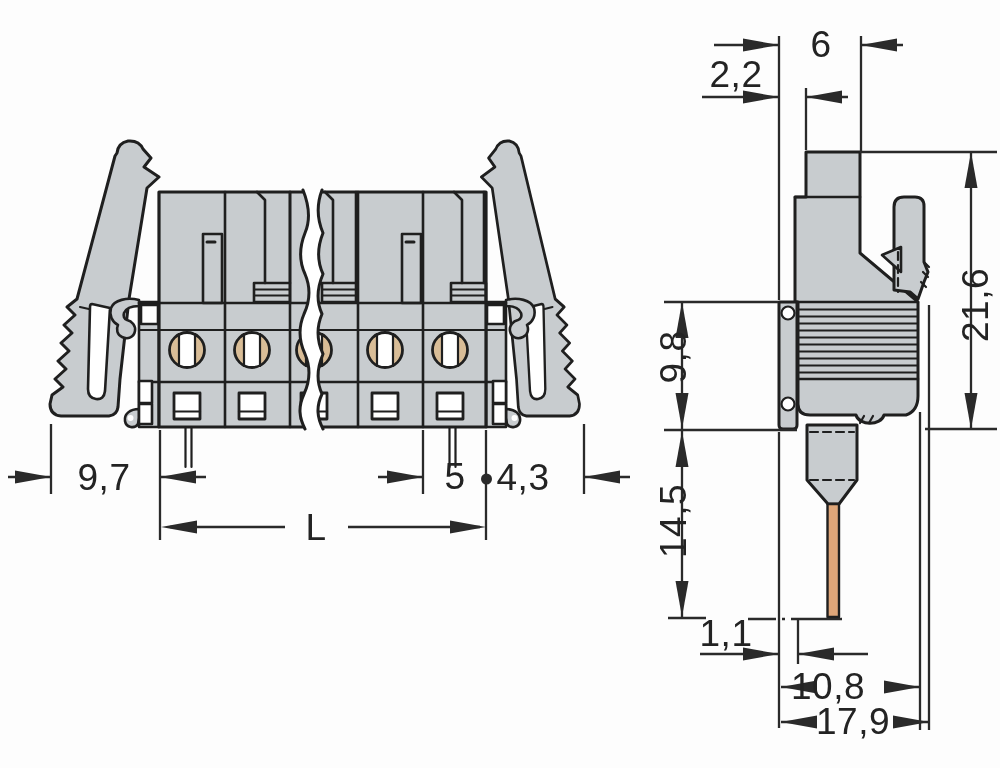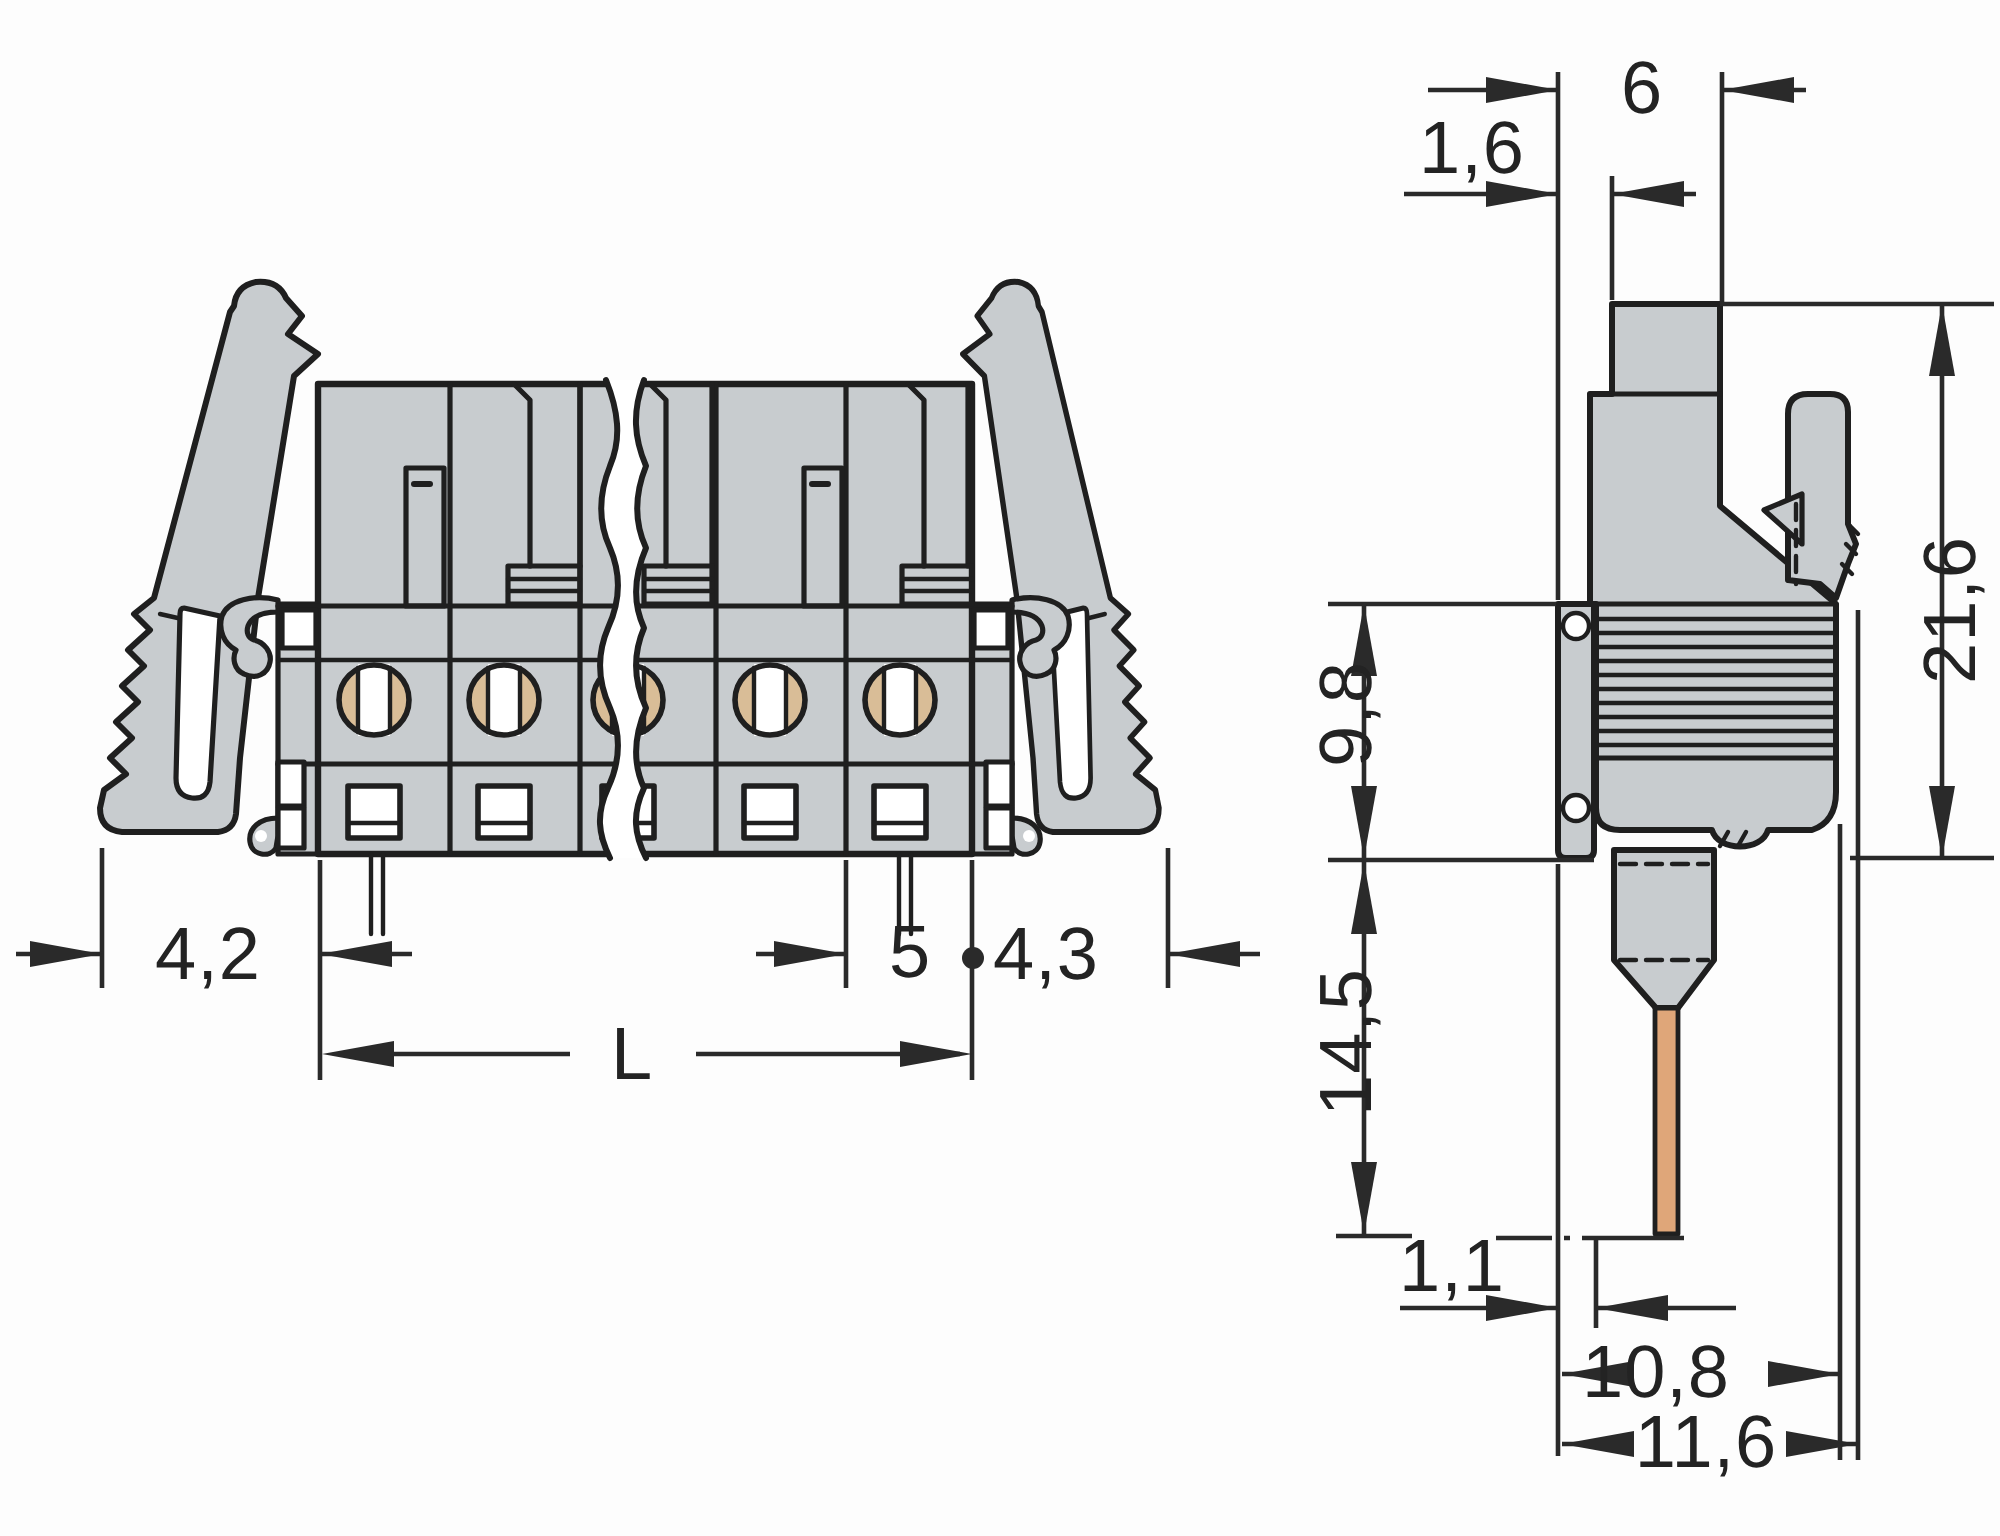--- a/index.html
+++ b/index.html
@@ -230,25 +230,25 @@
       <polygon class="arr" points="781,687 817,680.5 817,693.5"></polygon>
       <polygon class="arr" points="920,687 884,680.5 884,693.5"></polygon>
 
       <path class="dim" d="M781,722 H812 M894,722 H929"></path>
       <polygon class="arr" points="781,722 817,715.5 817,728.5"></polygon>
       <polygon class="arr" points="929,722 893,715.5 893,728.5"></polygon>
     </g>
   </g>
 </svg>
 
-<span class="lbl" style="left:104px;top:477px">4,2</span>
+<span class="lbl" style="left:104px;top:477px">9,7</span>
 <span class="lbl" style="left:316px;top:527px">L</span>
 <span class="lbl" style="left:455px;top:476px">5</span>
 <span class="lbl" style="left:523px;top:477px">4,3</span>
-<span class="lbl" style="left:736px;top:74px">1,6</span>
+<span class="lbl" style="left:736px;top:74px">2,2</span>
 <span class="lbl" style="left:821px;top:44px">6</span>
 <span class="lbl rot" style="left:975px;top:305px">21,6</span>
 <span class="lbl rot" style="left:673px;top:357px">9,8</span>
 <span class="lbl rot" style="left:673px;top:521px">14,5</span>
 <span class="lbl" style="left:726px;top:633px">1,1</span>
 <span class="lbl" style="left:828px;top:686px">10,8</span>
-<span class="lbl" style="left:853px;top:721px">11,6</span>
+<span class="lbl" style="left:853px;top:721px">17,9</span>
 </div>
 
 </body></html>

